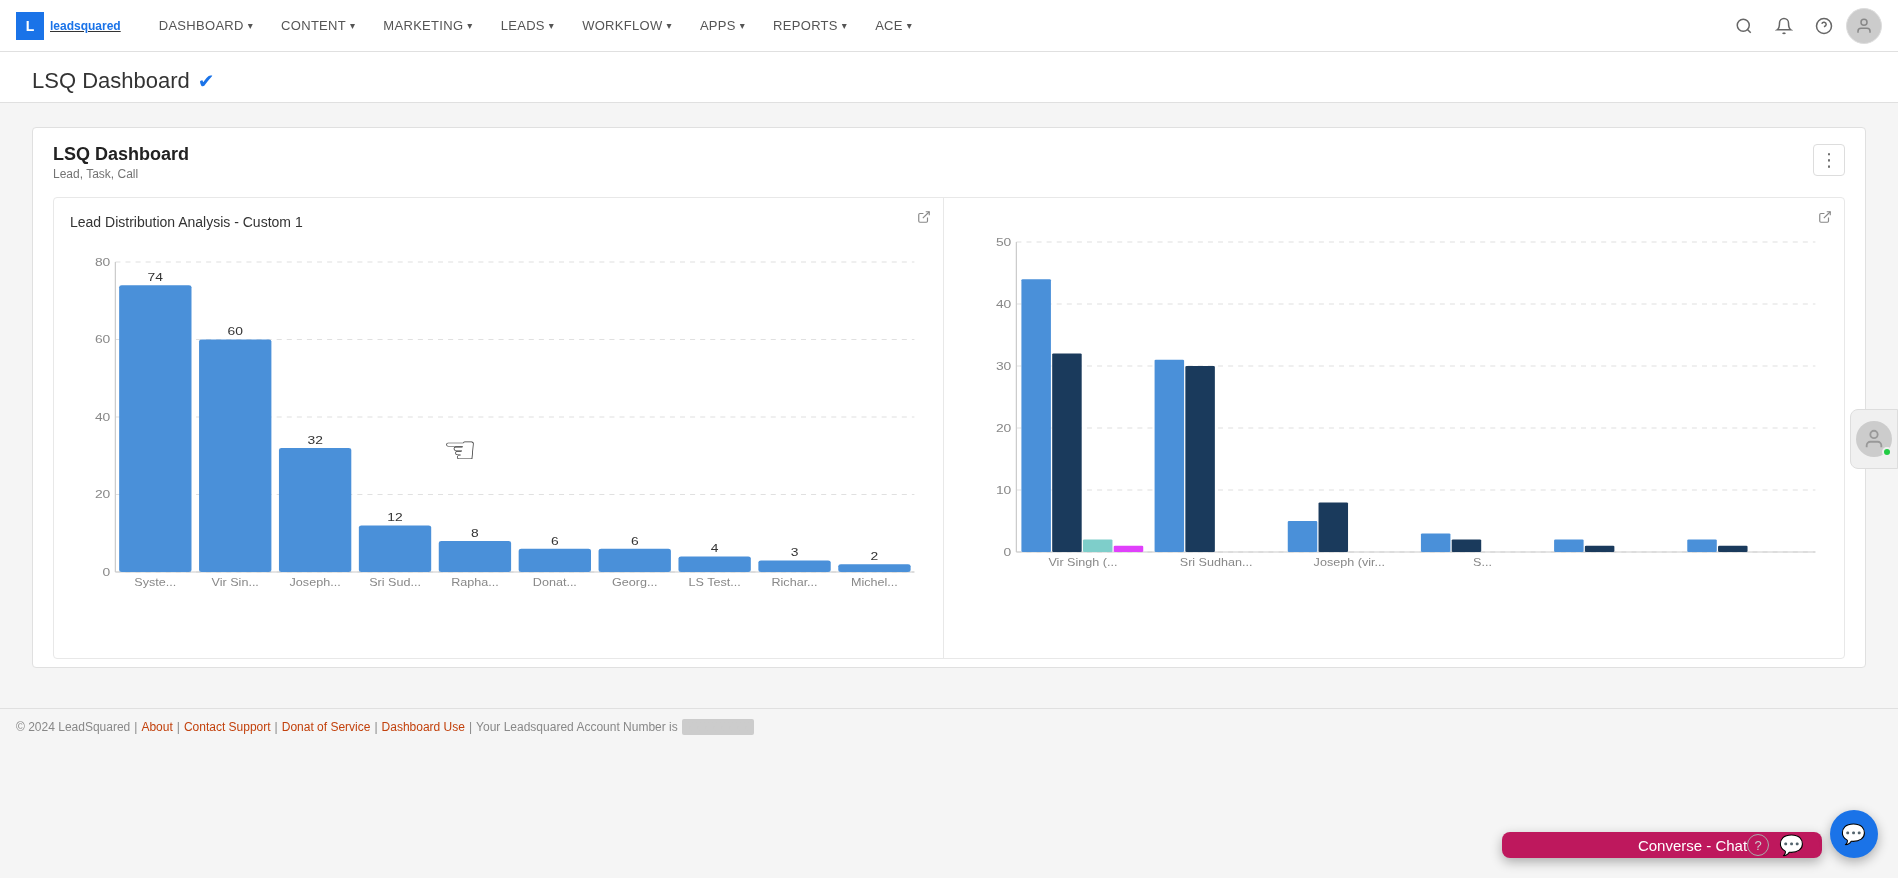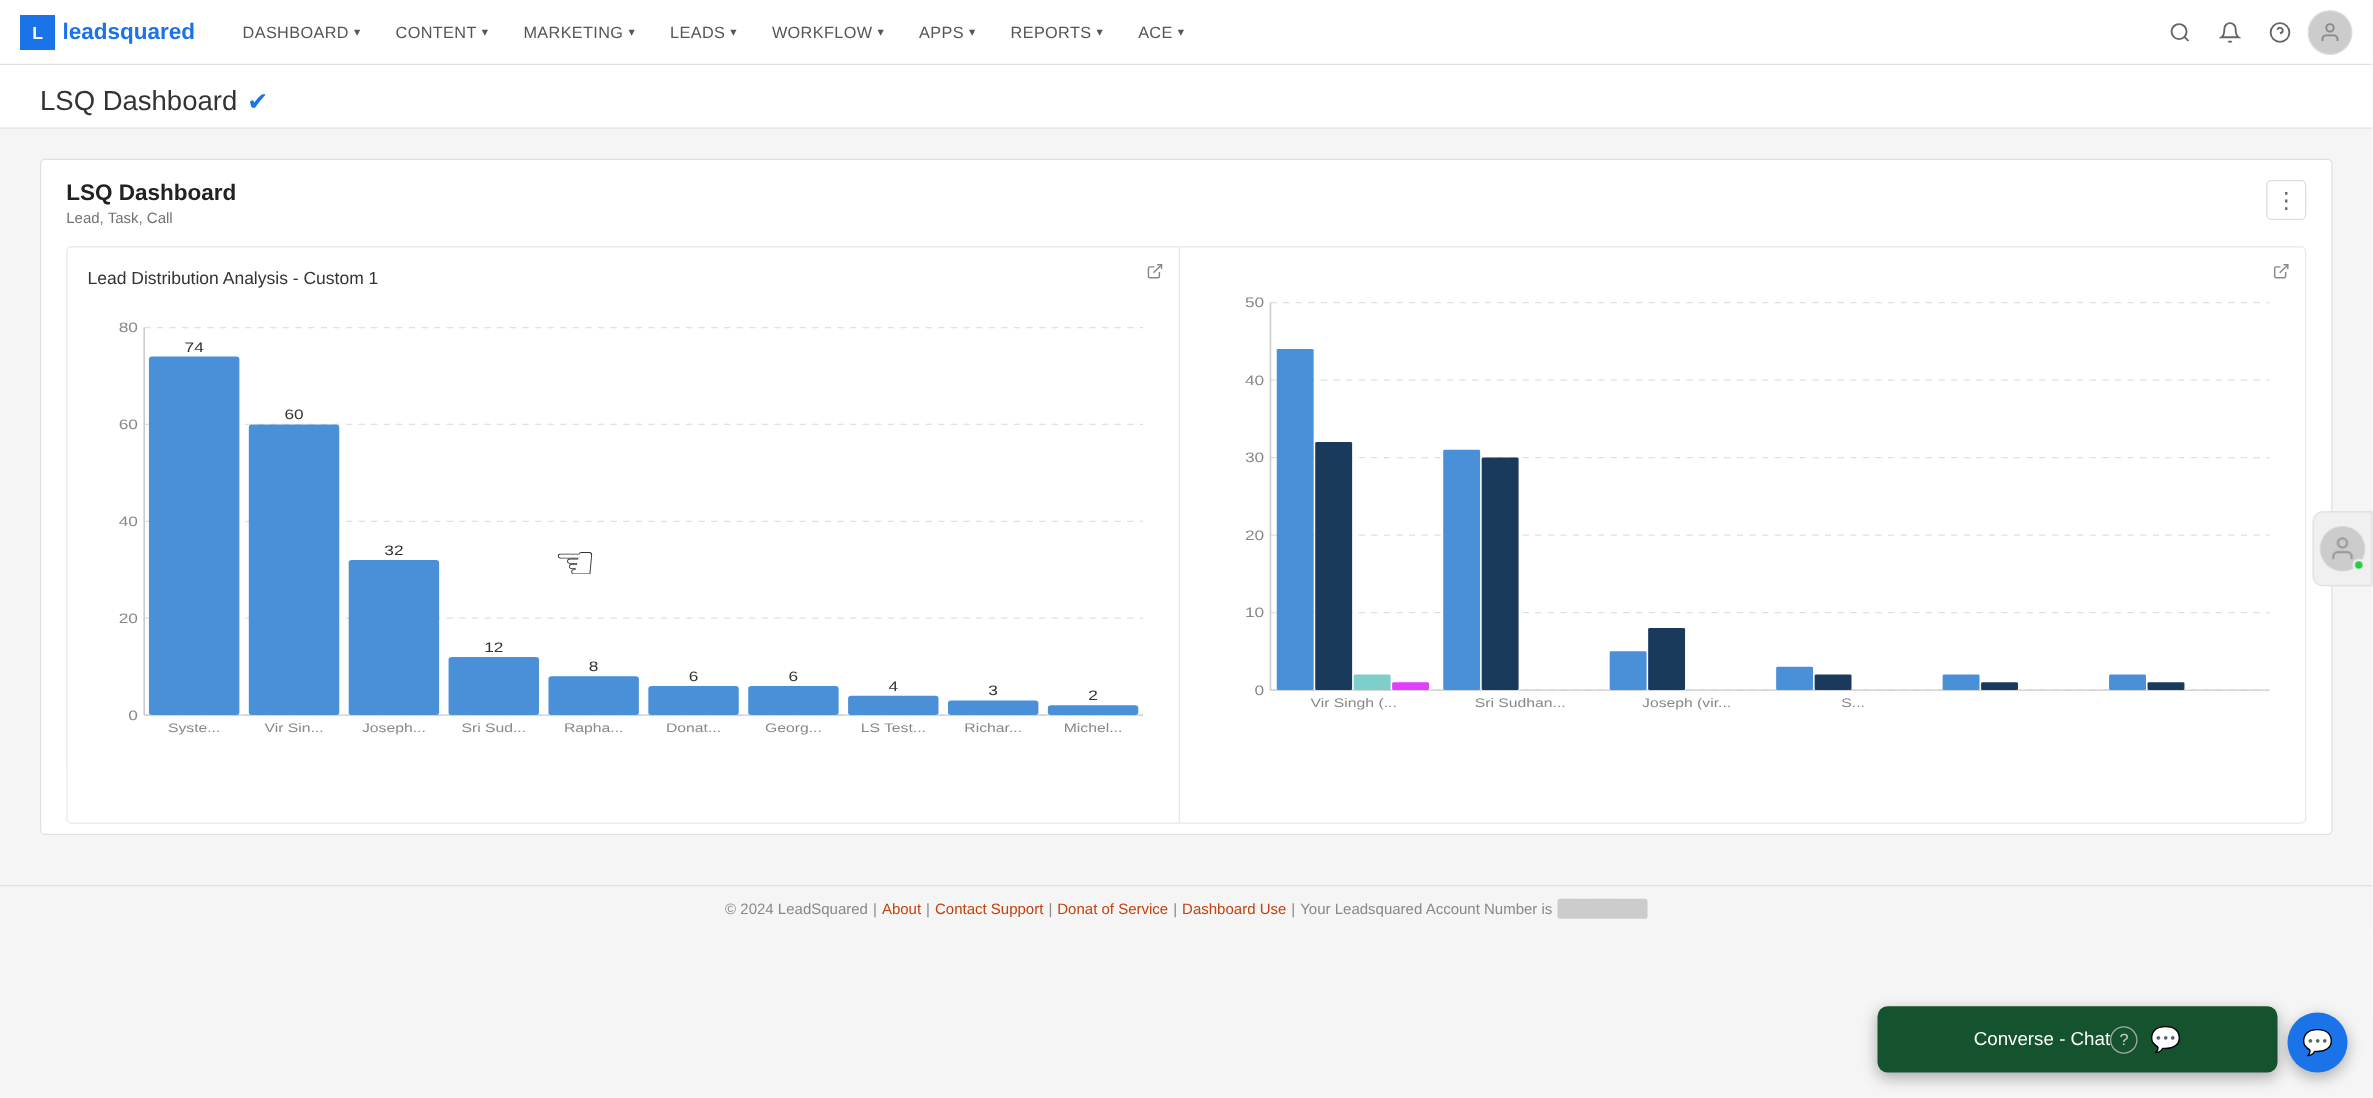--- a/index.html
+++ b/index.html
@@ -12,21 +12,21 @@
       height: 52px;
       display: flex;
       align-items: center;
       padding: 0 16px;
       position: relative;
       z-index: 100;
     }
     .topnav-logo { display: flex; align-items: center; margin-right: 24px; }
     .logo-box { background: #1a73e8; width: 28px; height: 28px; display: flex; align-items: center; justify-content: center; margin-right: 6px; }
     .logo-box span { color: #fff; font-weight: bold; font-size: 14px; }
-    .logo-text { font-size: 18px; font-weight: 600; color: #333; }
+    .logo-text { font-size: 12px; font-weight: 600; color: #333; text-decoration: underline; }
     .logo-text span { color: #1a73e8; }
 
     .topnav-menu { display: flex; align-items: center; flex: 1; gap: 0; }
     .nav-item {
       display: flex; align-items: center; padding: 0 14px; height: 48px;
       cursor: pointer; font-size: 13px; font-weight: 500; color: #555;
       text-transform: uppercase; letter-spacing: 0.3px; white-space: nowrap;
     }
     .nav-item .chevron { font-size: 10px; margin-left: 4px; }
 
@@ -95,36 +95,35 @@
       top: 220px; left: 370px;
       pointer-events: none;
       z-index: 50;
       font-size: 40px;
     }
 
     
     .footer {
       background: #f5f5f5;
       border-top: 1px solid #e0e0e0;
-      padding: 10px 32px;
+      padding: 10px 16px;
       font-size: 12px;
       color: #888;
       display: flex;
       align-items: center;
       gap: 4px;
-      justify-content: center;
     }
     .footer a { color: #c2410c; text-decoration: none; }
     .footer .redacted { background: #ccc; color: #ccc; border-radius: 2px; padding: 1px 4px; }
 
     
     .converse-chat {
       position: fixed; bottom: 20px; right: 20px;
-      background: #14532d; color: #fff; border-radius: 8px;
-      padding: 14px 18px; display: flex; align-items: center; justify-content: center;
+      background: #be185d; color: #fff; border-radius: 8px;
+      padding: 1px 18px; display: flex; align-items: center; justify-content: flex-end;
       width: 320px; cursor: pointer; box-shadow: 0 4px 12px rgba(0,0,0,0.3);
       z-index: 200;
     }
     .converse-chat-label { font-size: 15px; font-weight: 500; }
     .converse-chat-icons { display: flex; align-items: center; gap: 10px; }
     .converse-chat-icon { font-size: 18px; color: #ccc; }
 
     
     .side-avatar {
       position: fixed; right: 0; top: 50%; transform: translateY(-50%);

